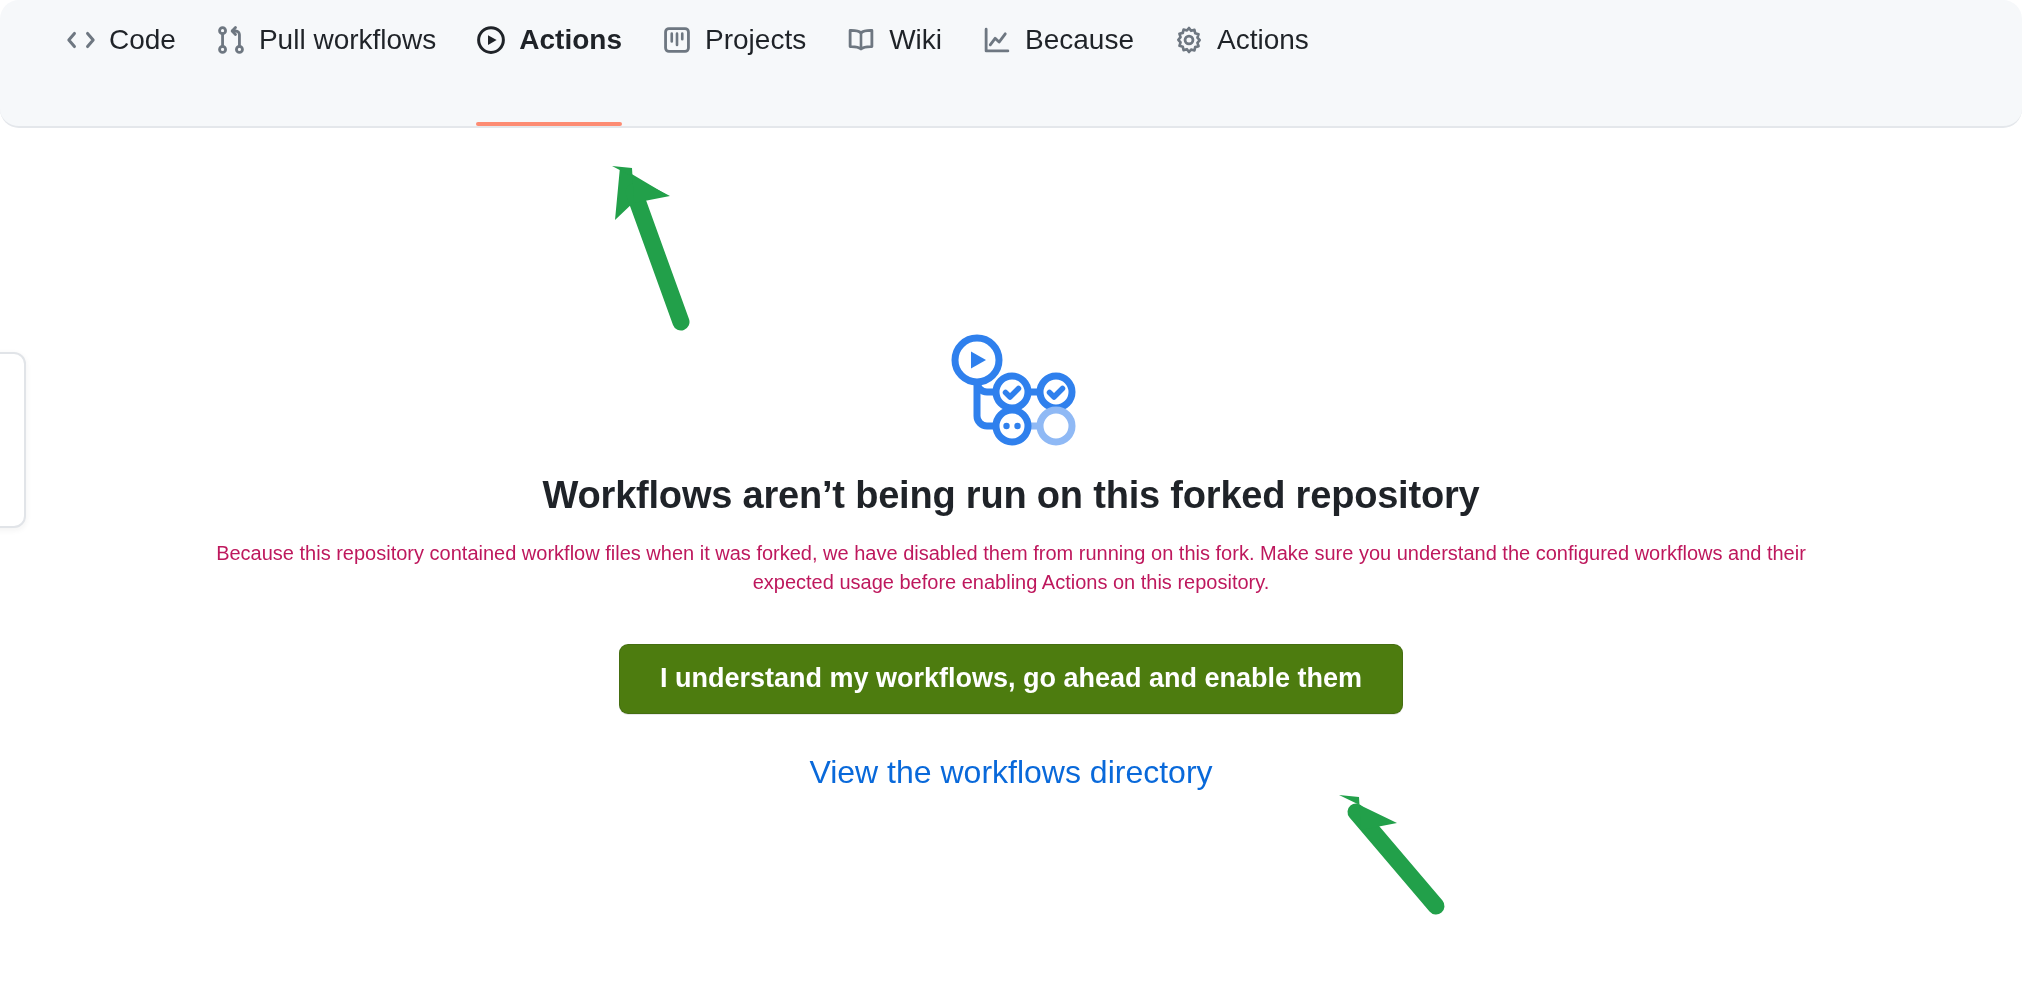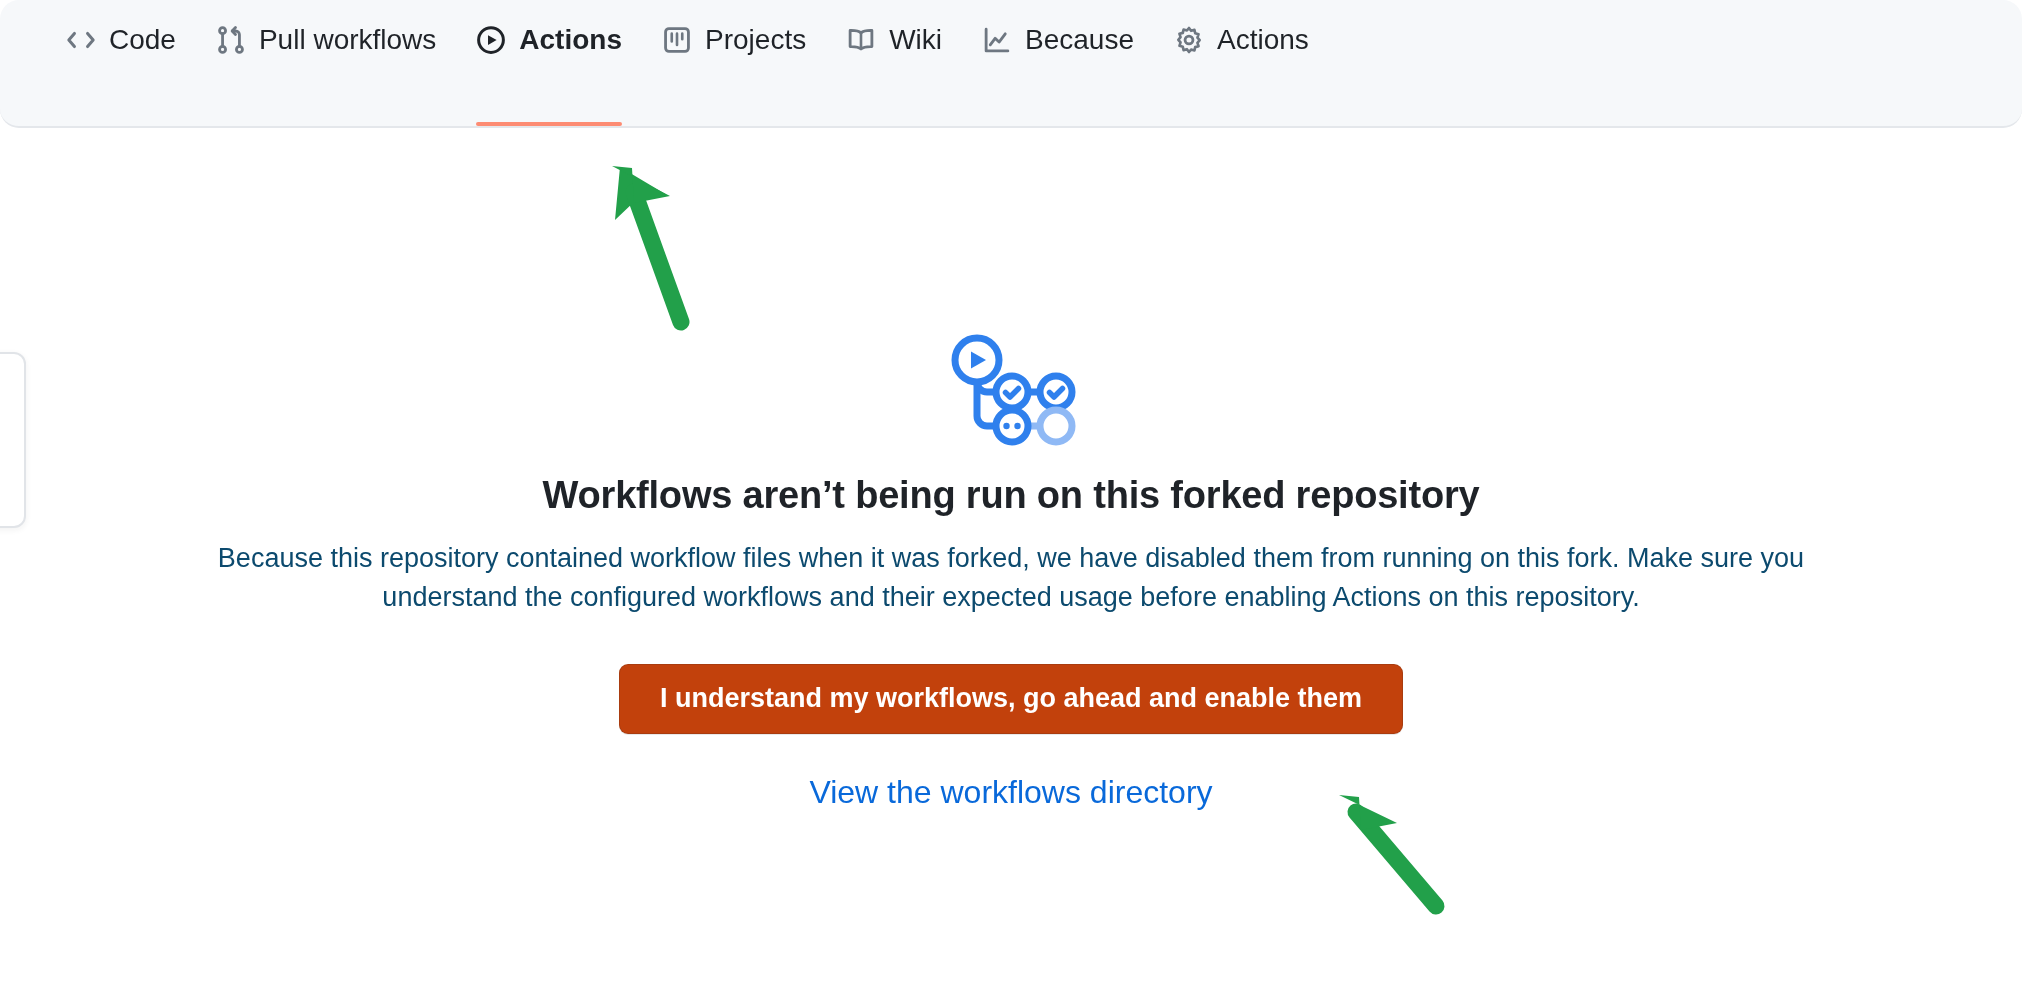--- a/index.html
+++ b/index.html
@@ -100,30 +100,30 @@
     margin-top: 20px;
     font-size: 38px;
     font-weight: 700;
     color: #1f2328;
     letter-spacing: -0.2px;
   }
 
   .bs-body {
     margin: 22px auto 0;
     width: 1620px;
-    font-size: 27px;
+    font-size: 20px;
     line-height: 1.43;
-    color: #0c4a6e;
+    color: #be185d;
   }
 
   .bs-action { margin-top: 48px; }
 
   .btn-primary {
     display: inline-block;
-    background: #c2410c;
+    background: #4d7c0f;
     color: #ffffff;
     font-family: "Liberation Sans", sans-serif;
     font-size: 27px;
     font-weight: 700;
     padding: 19px 40px;
     border: 1px solid rgba(27,31,36,0.15);
     border-radius: 9px;
     cursor: pointer;
     box-shadow: 0 1px 0 rgba(27,31,36,0.1);
     line-height: 1.1;

